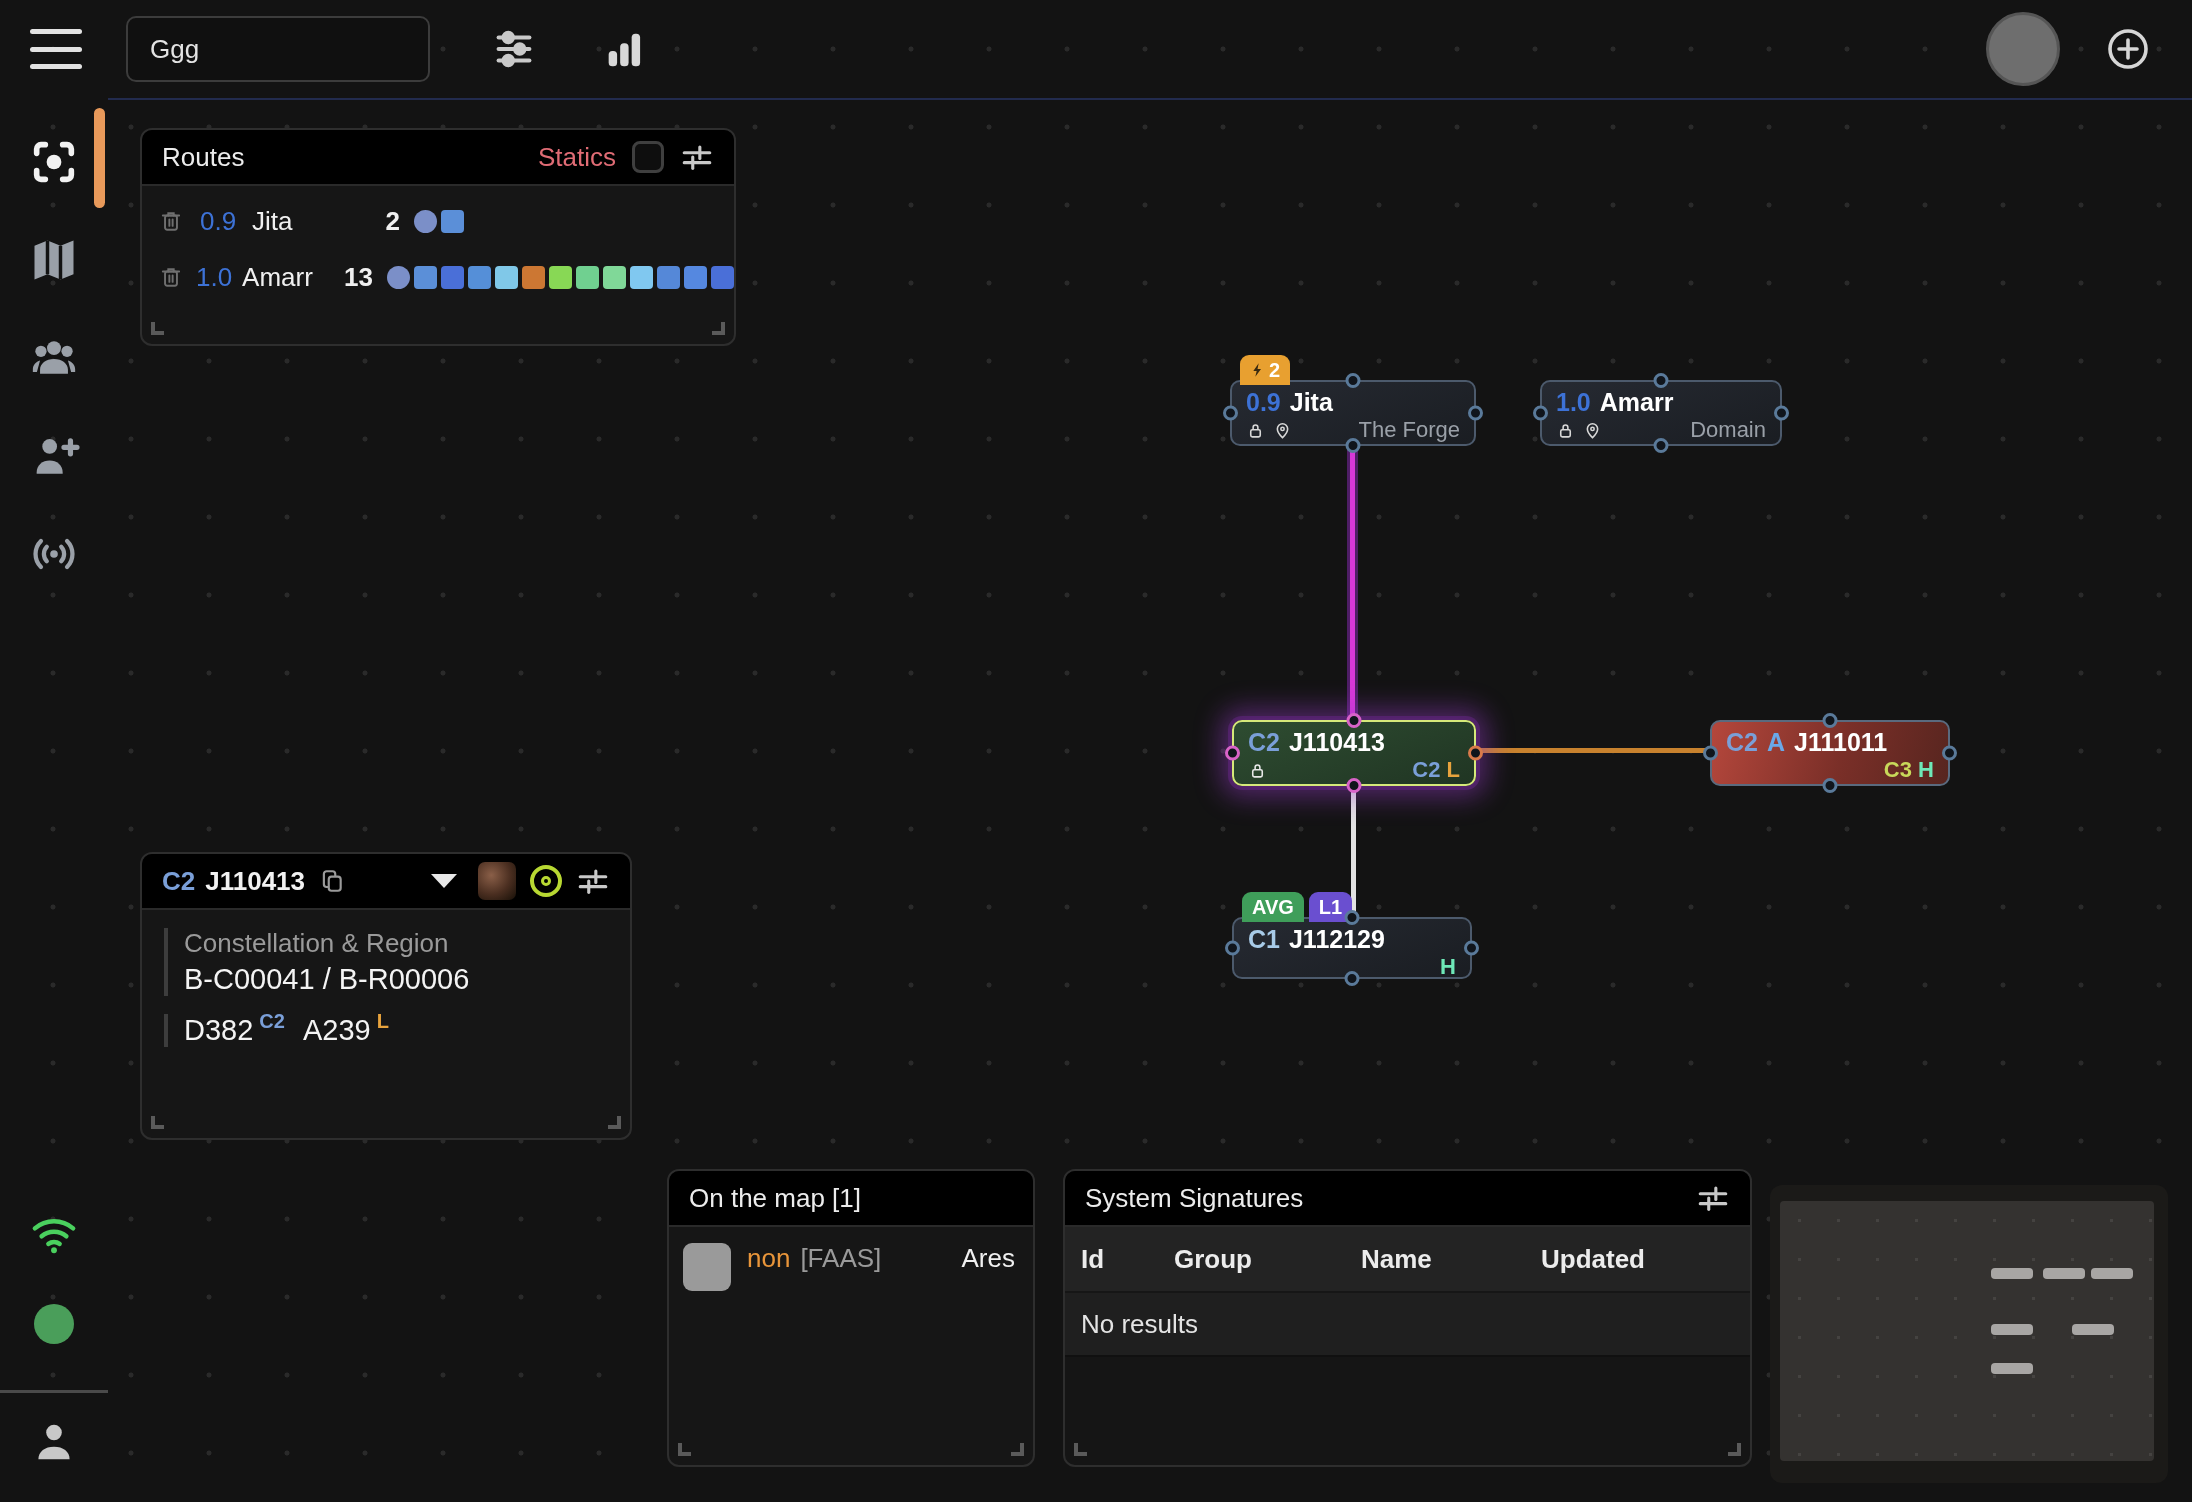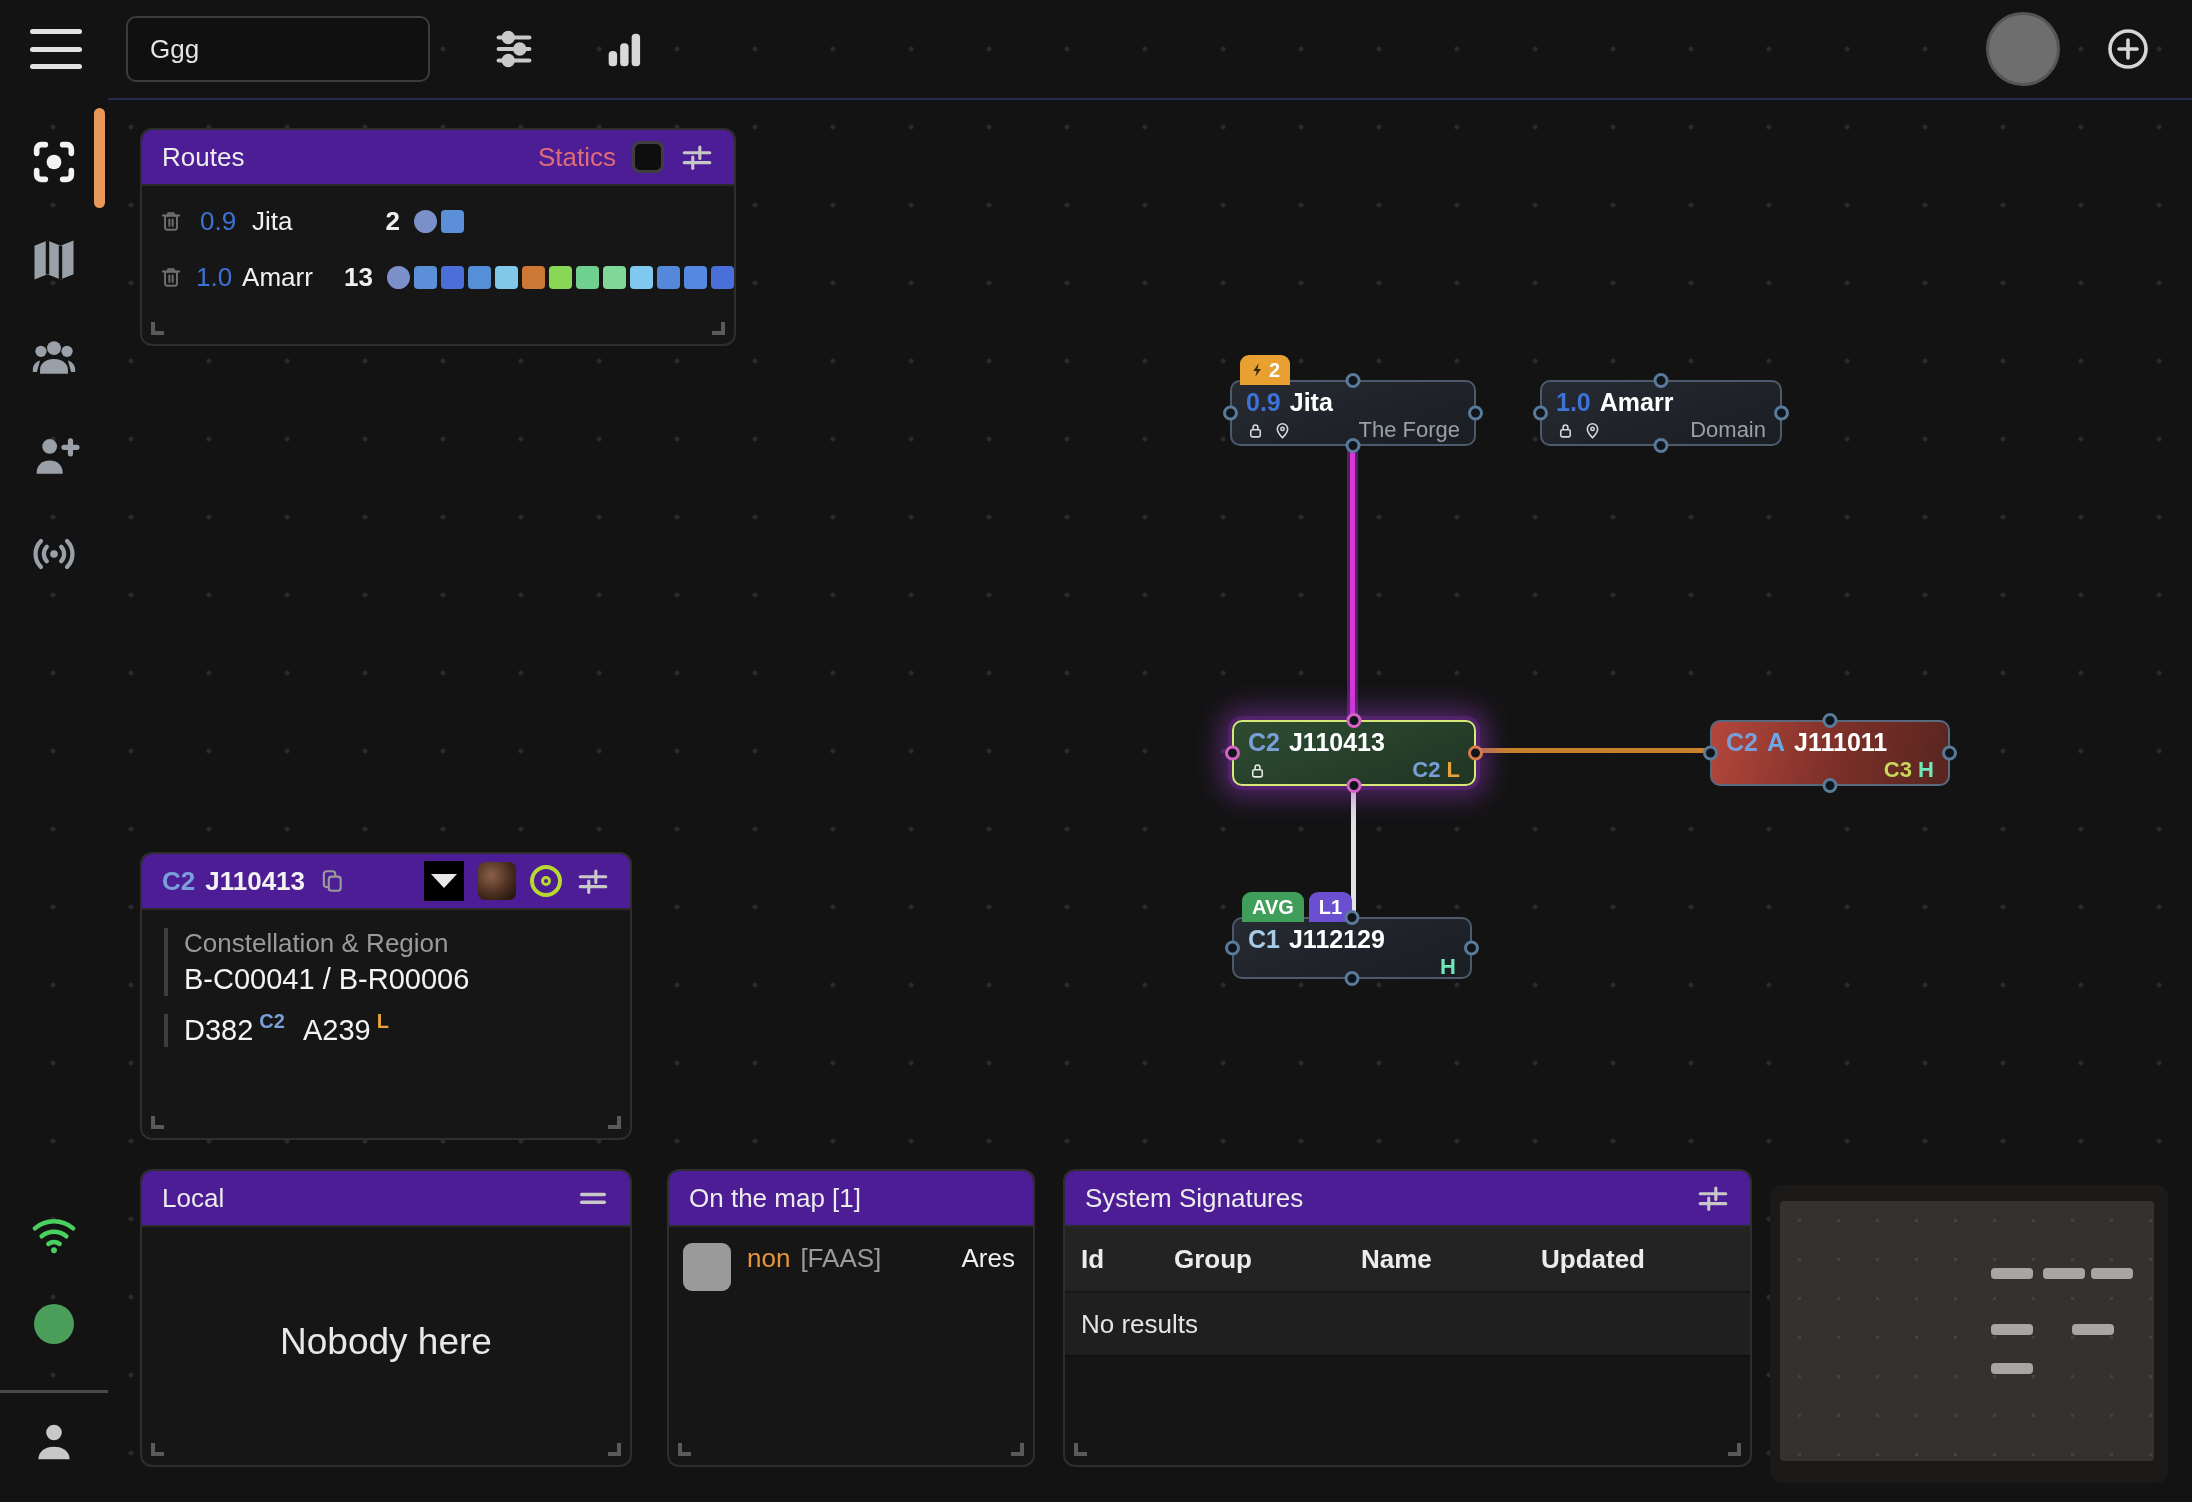--- a/index.html
+++ b/index.html
@@ -65,21 +65,21 @@
   .h-orange { border-color:#d87a4a; }
   .node-badges { position:absolute; top:-27px; left:8px; display:flex; gap:5px; z-index:3; }
   .badge { height:30px; padding:0 10px; border-radius:9px 9px 0 0; display:flex; align-items:center; gap:3px;
     font-size:20px; font-weight:bold; color:#fff; }
   .badge-orange { background:#e8a030; color:#fff; }
   .badge-green { background:#3f9e5a; }
   .badge-purple { background:#6a4fd0; }
 
   
   .panel { position:absolute; background:#161616; border:2px solid #2e2e2e; border-radius:12px; z-index:5; overflow:hidden; }
-  .panel-header { height:56px; background:#4c1d95; border-bottom:2px solid #2a2a2a; display:flex; align-items:center;
+  .panel-header { height:56px; background:#000000; border-bottom:2px solid #2a2a2a; display:flex; align-items:center;
     padding:0 20px; font-size:26px; color:#ececec; }
   .rz { position:absolute; width:13px; height:13px; }
   .rz-bl { left:9px; bottom:9px; border-left:4px solid #5a5a5a; border-bottom:4px solid #5a5a5a; }
   .rz-br { right:9px; bottom:9px; border-right:4px solid #5a5a5a; border-bottom:4px solid #5a5a5a; }
 
   
   .routes-panel { left:32px; top:28px; width:596px; height:218px; }
   .routes-header .mode { margin-left:auto; color:#e06c75; font-size:26px; }
   .routes-header .checkbox { width:32px; height:32px; border:3px solid #3f3f3f; border-radius:8px; background:#0e0e0e; margin:0 16px; }
   .route-row { display:flex; align-items:center; height:42px; margin:14px 0 0 16px; font-size:26px; }
@@ -464,34 +464,20 @@
           <span>D382</span>
             <span class="static-sup blue">C2</span>
           <span>A239</span>
             <span class="static-sup orange">L</span>
         </div>
       </div>
       <span class="rz rz-bl"></span>
       <span class="rz rz-br"></span>
     </div>
 
-    <div class="panel local-panel">
-      <div class="panel-header local-header">
-        <span>Local</span>
-        <span class="lines">
-          <svg width="34" height="34" viewBox="0 0 24 24" fill="none" stroke="currentColor" stroke-width="2.4" stroke-linecap="round">
-              <line x1="4" y1="9.5" x2="20" y2="9.5"></line>
-              <line x1="4" y1="15" x2="20" y2="15"></line>
-            </svg>
-        </span>
-      </div>
-      <div class="nobody">Nobody here</div>
-      <span class="rz rz-bl"></span>
-      <span class="rz rz-br"></span>
-    </div>
 
     <div class="panel onmap-panel">
       <div class="panel-header">
         <span>On the map [1]</span>
       </div>
       <div class="pilot-row">
         <span class="pilot-avatar"></span>
         <span class="pilot-name">non</span>
         <span class="pilot-corp">[FAAS]</span>
         <span class="pilot-ship">Ares</span>

